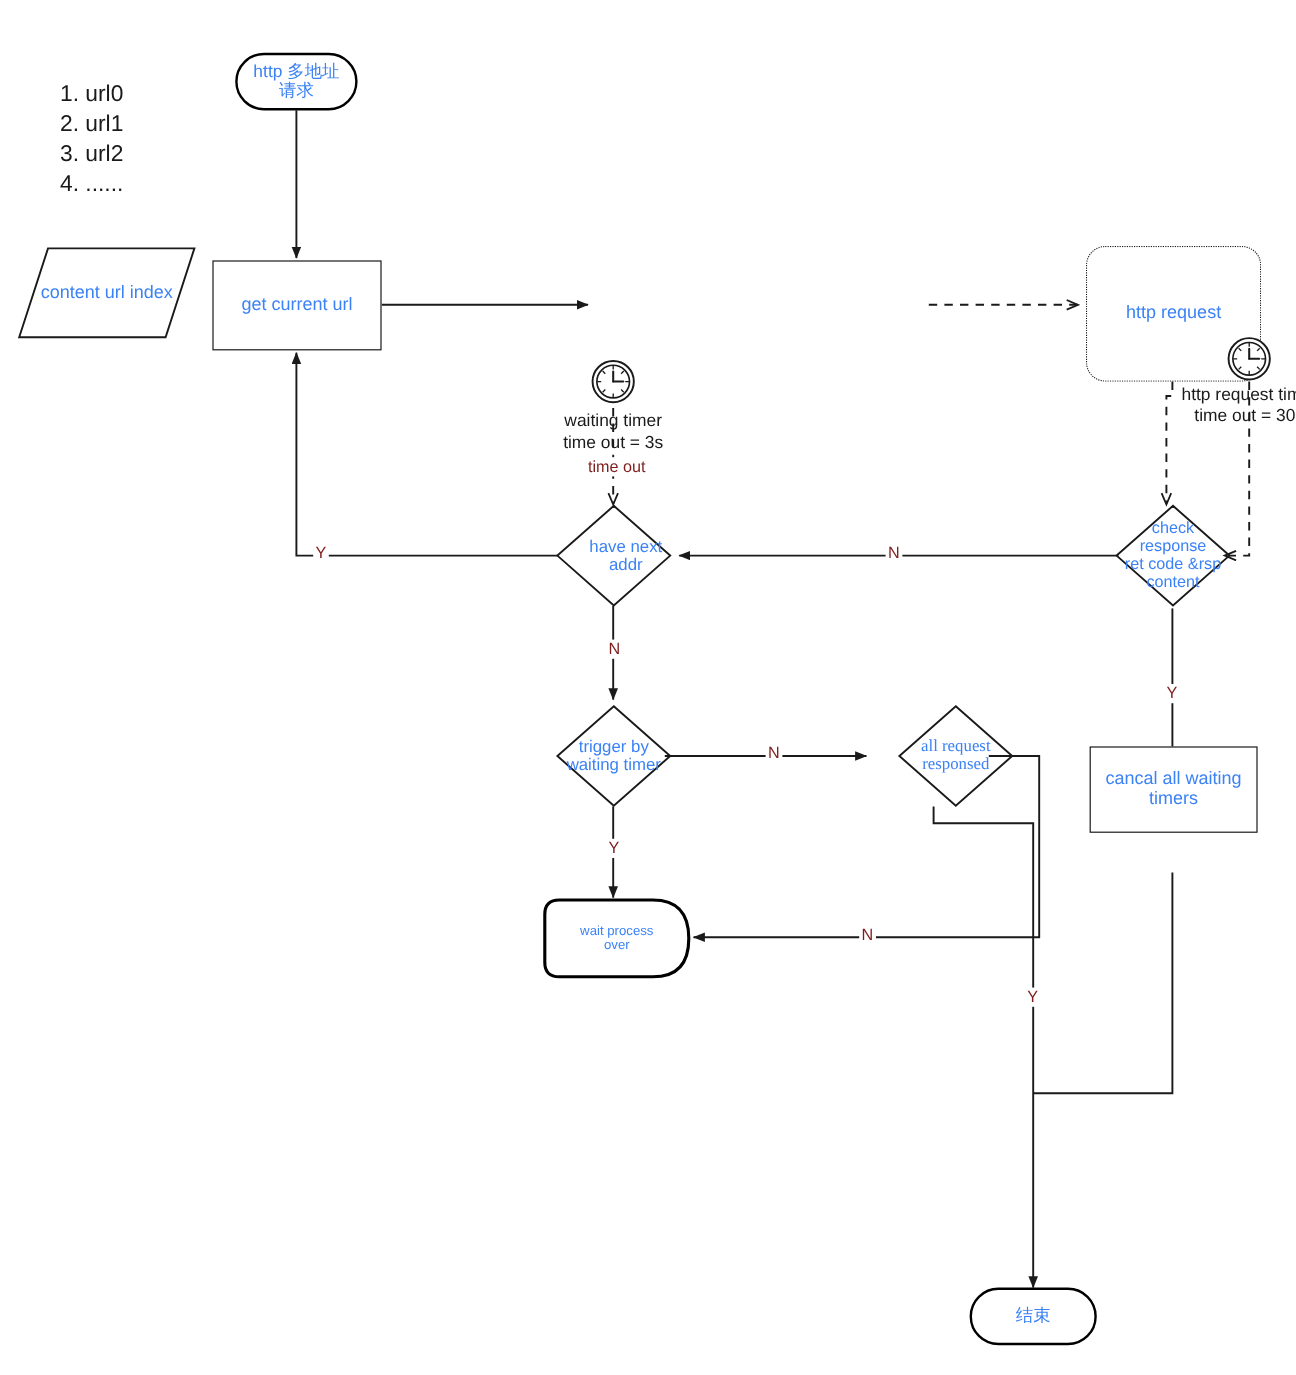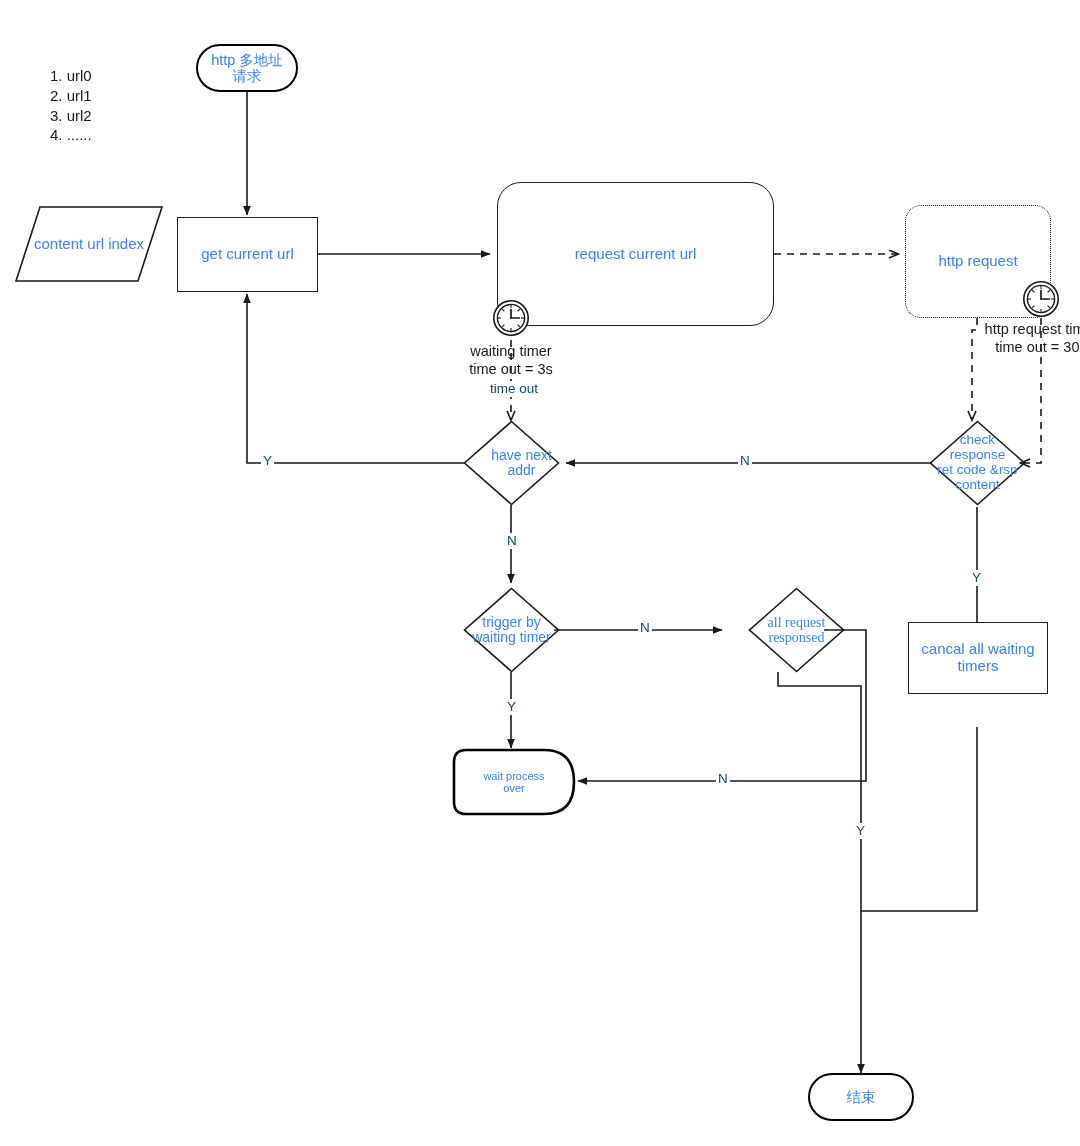--- a/index.html
+++ b/index.html
@@ -36,21 +36,21 @@
     text-align: center;
     line-height: 1.12;
     color: #3b82f6;
   }
 
   
   #url-note {
     position: absolute;
     left: 50px;
     top: 66px;
-    font-size: 15px;
+    font-size: 19px;
     line-height: 1.32;
     text-align: left;
     white-space: pre;
   }
 
   
   .terminator {
     border: 2.4px solid #000;
     border-radius: 999px;
     background: #fff;
@@ -128,21 +128,21 @@
   .clock-badge {
     position: absolute;
     width: 38px;
     height: 38px;
   }
 
   
   .edge-label {
     position: absolute;
     font-size: 13.5px;
-    color: #0c4a6e;
+    color: #7f1d1d;
     background: #fff;
     padding: 0 2px;
     text-align: center;
     line-height: 1.2;
     white-space: nowrap;
   }
   .annot {
     position: absolute;
     font-size: 14.5px;
     color: #1a1a1a;
@@ -219,23 +219,20 @@
     <svg class="para-svg" width="150" height="78" viewBox="0 0 150 78" xmlns="http://www.w3.org/2000/svg">
       <polygon points="26,2 148,2 124,76 2,76" fill="#fff" stroke="#1a1a1a" stroke-width="1.6"></polygon>
     </svg>
     <span class="para-label">content url index</span>
   </div>
 
   <div class="node process" style="left:177px; top:217px; width:141px; height:75px;">
     <span>get current url</span>
   </div>
 
-  <div class="node rounded-process" style="left:497px; top:182px; width:277px; height:144px;">
-    <span>request current url</span>
-  </div>
 
   <div class="clock-badge" style="left:492px; top:299px;">
     <svg width="38" height="38" viewBox="0 0 38 38" xmlns="http://www.w3.org/2000/svg">
       <circle cx="19" cy="19" r="17.2" fill="#fff" stroke="#1a1a1a" stroke-width="1.6"></circle>
       <circle cx="19" cy="19" r="13.6" fill="#fff" stroke="#1a1a1a" stroke-width="1.4"></circle>
       <g stroke="#1a1a1a" stroke-width="1.1">
         <line x1="19" y1="5.8" x2="19" y2="9"></line>
         <line x1="19" y1="29" x2="19" y2="32.2"></line>
         <line x1="5.8" y1="19" x2="9" y2="19"></line>
         <line x1="29" y1="19" x2="32.2" y2="19"></line>

